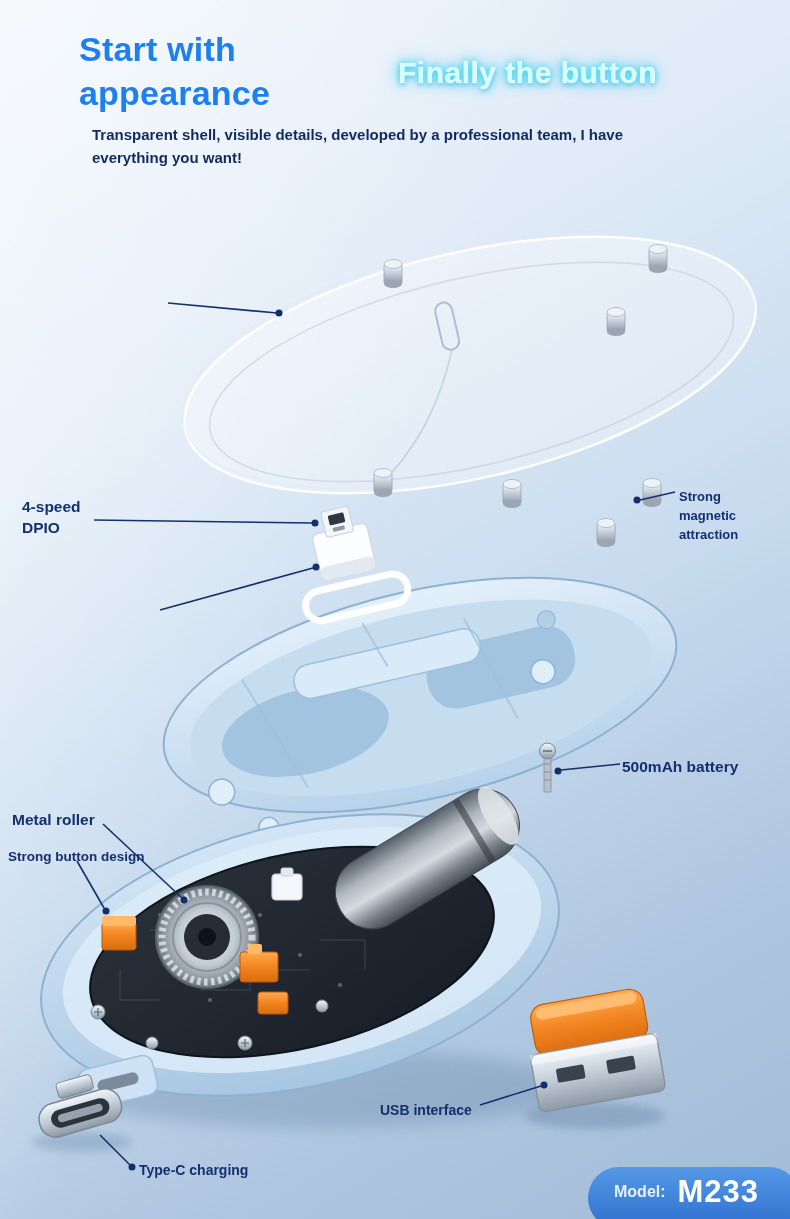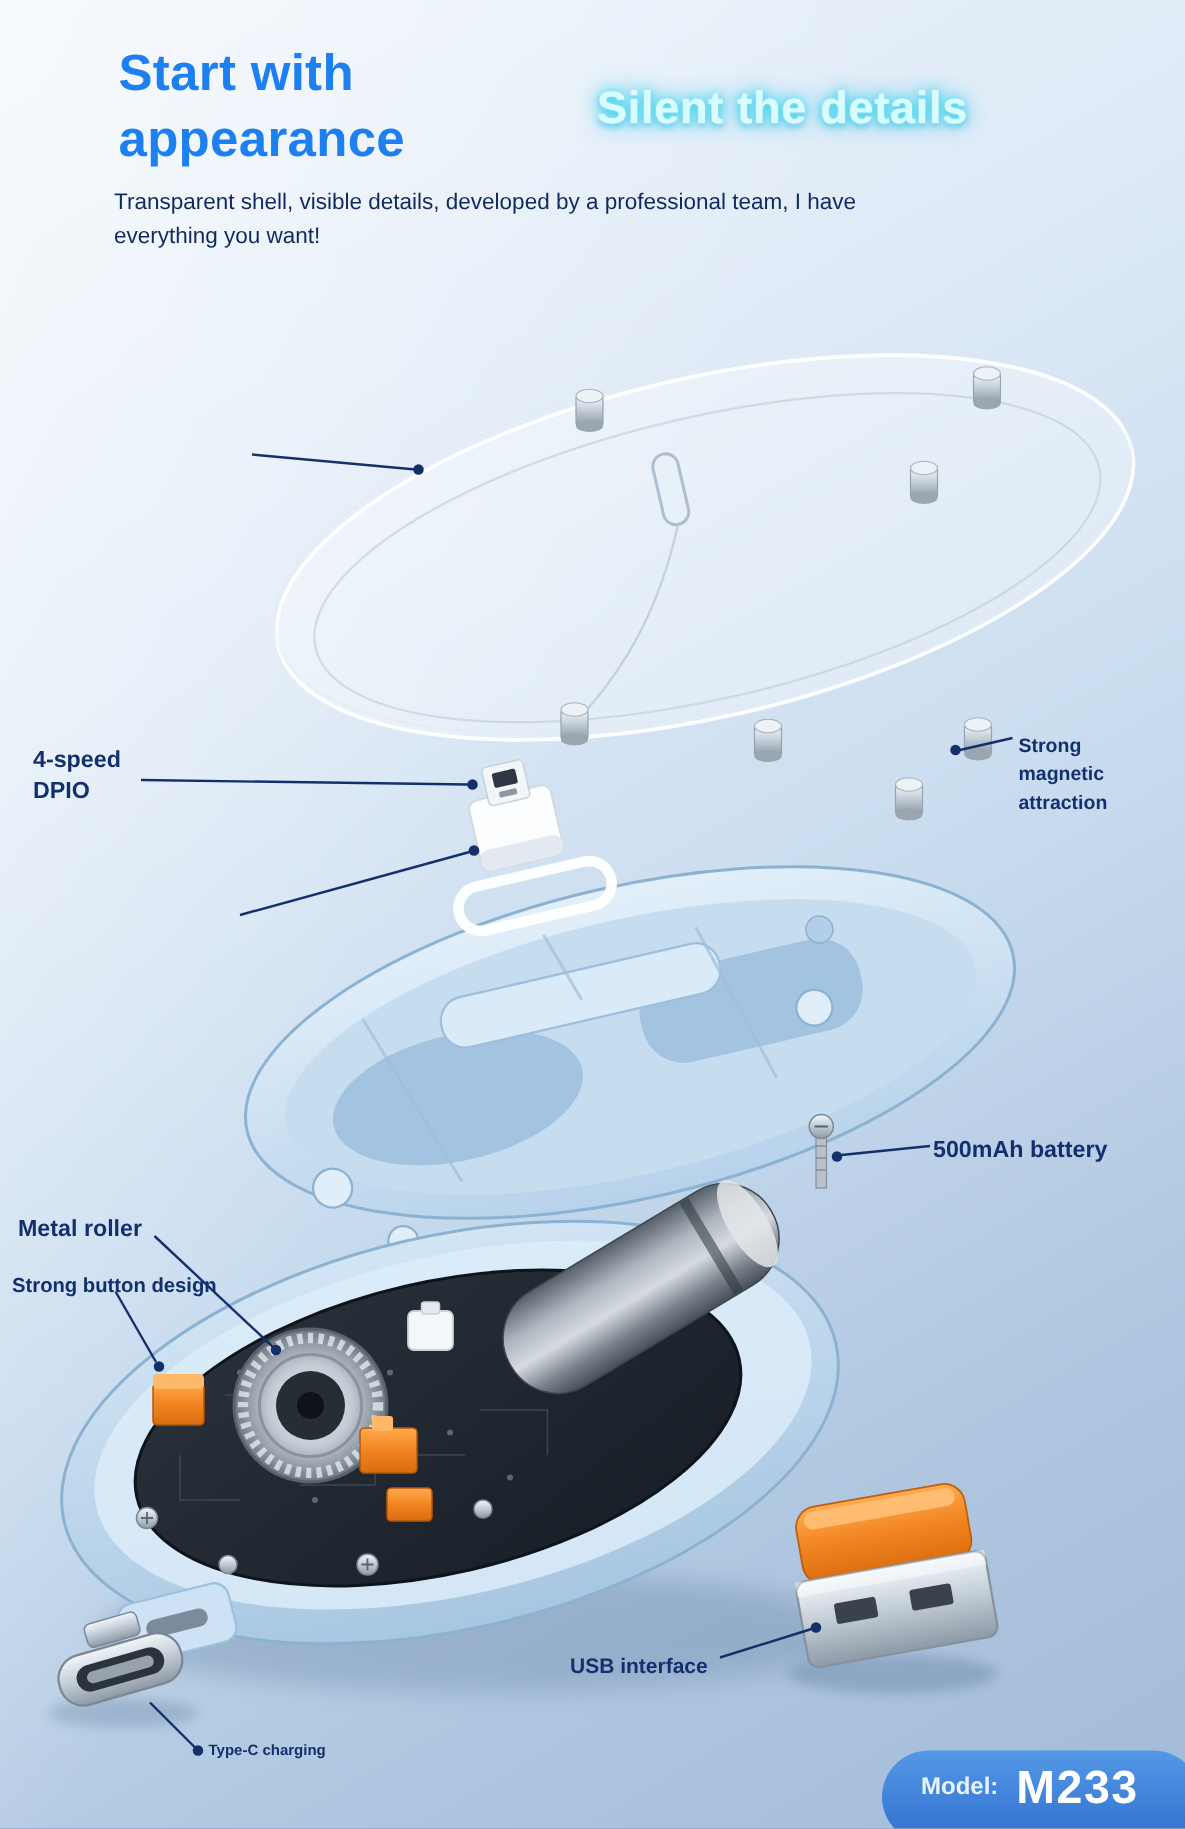--- a/index.html
+++ b/index.html
@@ -15,36 +15,36 @@
     position:absolute;left:75px;top:24px;margin:4px;
     font-size:34px;line-height:1.28;font-weight:800;color:#1e80f0;
     white-space:pre-line;letter-spacing:.2px;
   }
   .subhead{
     position:absolute;left:398px;top:56px;
     font-size:30px;font-weight:800;color:#d9fdff;letter-spacing:.5px;
     text-shadow:0 0 1px #ffffff,0 0 7px #35e2f2,0 0 16px #2fbfef,0 2px 4px rgba(30,140,200,.45);
   }
   .desc{
-    position:absolute;left:76px;top:124px;width:650px;margin:0;
-    font-size:15px;font-weight:400;color:#10295e;line-height:1.5;white-space:pre-line;
+    position:absolute;left:92px;top:124px;width:650px;margin:0;
+    font-size:15px;font-weight:700;color:#10295e;line-height:1.5;white-space:pre-line;
   }
   .callout{
     position:absolute;font-weight:700;color:#13306e;
     white-space:pre-line;line-height:1.35;
   }
   .co-shell{left:12px;top:284px;font-size:15.5px;}
   .co-dpi{left:22px;top:497px;font-size:15.5px;}
   .co-mag{left:679px;top:488px;font-size:13px;line-height:1.45;}
   .co-one{left:12px;top:599px;font-size:15.5px;}
   .co-batt{left:622px;top:757px;font-size:15.5px;}
   .co-roll{left:12px;top:810px;font-size:15.5px;}
   .co-silent{left:8px;top:848px;font-size:13.5px;}
   .co-usb{left:380px;top:1101px;font-size:14px;text-align:center;}
-  .co-typec{left:139px;top:1161px;font-size:10px;}
+  .co-typec{left:139px;top:1161px;font-size:14px;}
   .badge{
     position:absolute;right:-10px;bottom:-10px;height:62px;min-width:212px;
     border-radius:31px;box-sizing:border-box;
     background:linear-gradient(180deg,#5598e6,#2e6fcd);
     display:flex;align-items:center;gap:12px;padding:0 34px 12px 26px;
   }
   .badge .label{color:#e8f2ff;font-size:16px;font-weight:600;}
   .badge .value{color:#ffffff;font-size:31px;font-weight:700;letter-spacing:1px;}
 </style>
 </head>
@@ -250,21 +250,21 @@
         <circle cx="106" cy="911" r="3.5" stroke="none"></circle>
       <line x1="480" y1="1105" x2="541" y2="1086"></line>
         <circle cx="544" cy="1085" r="3.5" stroke="none"></circle>
       <line x1="100" y1="1135" x2="130" y2="1165"></line>
         <circle cx="132" cy="1167" r="3.5" stroke="none"></circle>
     </g>
   </svg>
 
   <h1 class="headline">Start with
 appearance</h1>
-  <div class="subhead">Silent the details</div>
+  <div class="subhead">Finally the button</div>
   <p class="desc">Transparent shell, visible details, developed by a professional team, I have
 everything you want!</p>
 
   <div class="callout co-dpi">4-speed
 DPIO</div>
   <div class="callout co-mag">Strong
 magnetic
 attraction</div>
   <div class="callout co-batt">500mAh battery</div>
   <div class="callout co-roll">Metal roller</div>

